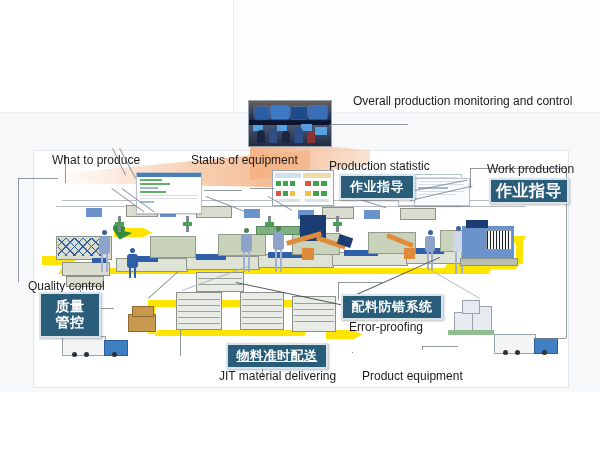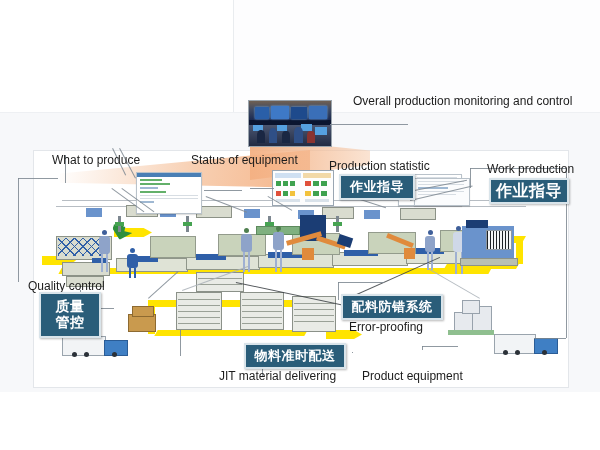--- a/index.html
+++ b/index.html
@@ -397,20 +397,20 @@
 
     <div class="en" style="left:28px;top:279px;font-size:12px;">Quality control</div>
     <div class="badge two-line" style="left:39px;top:292px;width:58px;height:42px;font-size:14px;">
       <span>质量</span>
       <span>管控</span>
     </div>
 
     <div class="badge" style="left:341px;top:294px;width:98px;height:22px;font-size:13px;">配料防错系统</div>
     <div class="en" style="left:349px;top:320px;font-size:12px;">Error-proofing</div>
 
-    <div class="badge" style="left:244px;top:343px;width:98px;height:22px;font-size:13px;">物料准时配送</div>
+    <div class="badge" style="left:226px;top:343px;width:98px;height:22px;font-size:13px;text-decoration:underline;">物料准时配送</div>
     <div class="en" style="left:219px;top:369px;font-size:12px;">JIT material delivering</div>
 
     <div class="en" style="left:362px;top:369px;font-size:12px;">Product equipment</div>
 
 
   </div>
 </div>
 
 </body></html>

